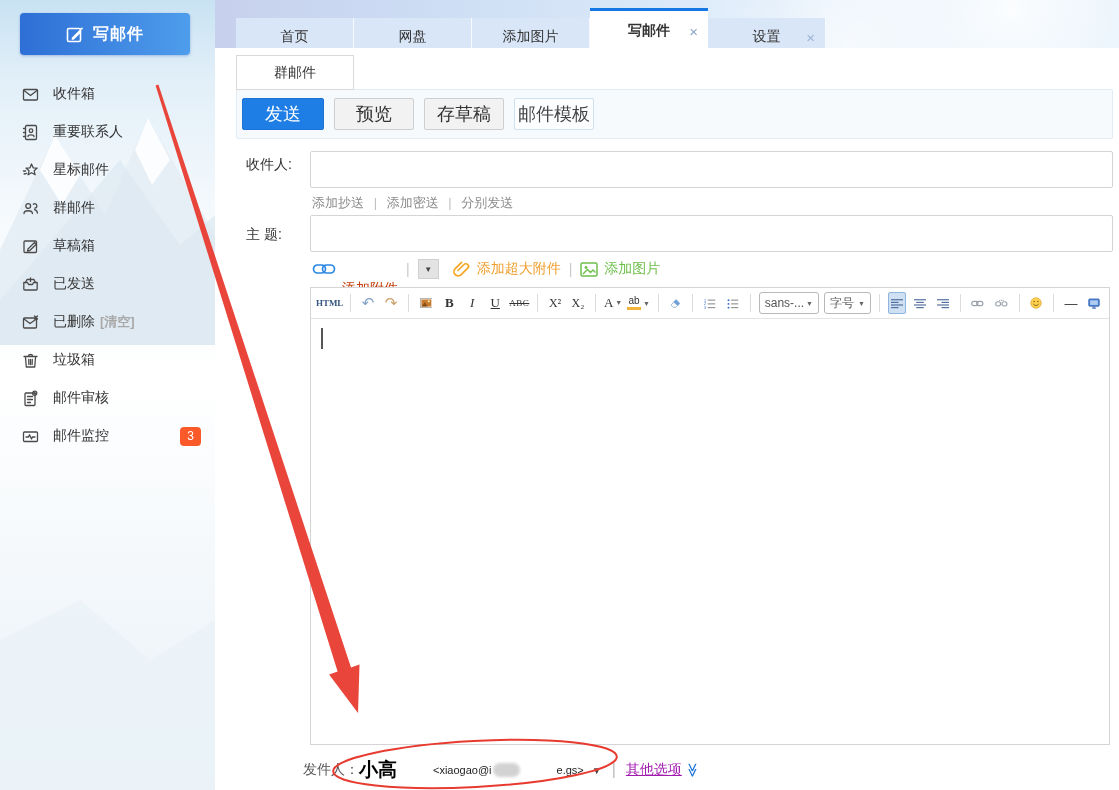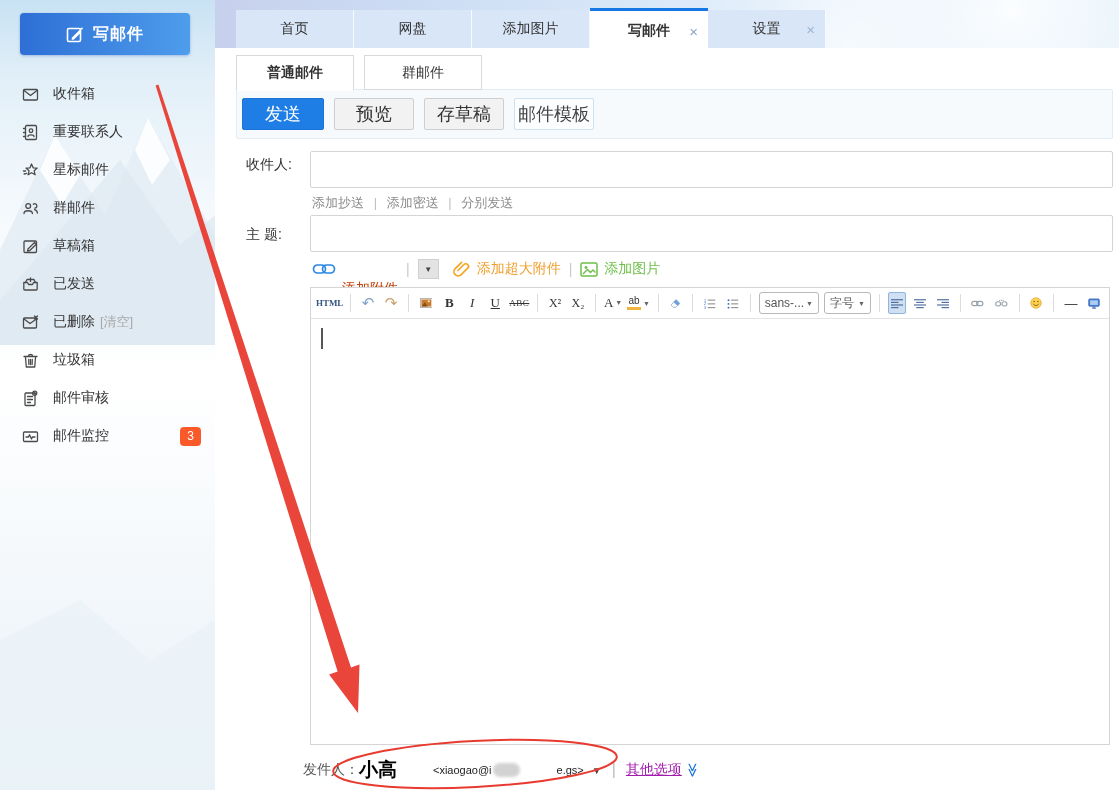--- a/index.html
+++ b/index.html
@@ -11,34 +11,34 @@
     background:linear-gradient(180deg,#c8e2f3 0%,#e2eff8 10%,#f6fafd 28%,#ffffff 48%,#f4f8fb 72%,#e9f1f8 100%);
     z-index:2; }
   .sidebar svg.bg { position:absolute; left:0; top:0; }
   .compose-btn { position:absolute; left:20px; top:13px; width:170px; height:42px;
     background:linear-gradient(90deg,#2e6fd6,#4e9dec); border-radius:4px; border:none;
     color:#fff; font-size:16px; font-weight:bold; letter-spacing:1px; cursor:pointer;
     display:flex; align-items:center; justify-content:center; gap:8px; box-shadow:0 1px 3px rgba(40,90,180,.35); }
   .nav { position:absolute; left:0; top:75px; width:215px; }
   .nav-item { height:38px; display:flex; align-items:center; padding-left:22px; font-size:14px; color:#333; cursor:pointer; }
   .nav-item .nicon { width:17px; height:17px; margin-right:14px; flex:0 0 17px; }
-  .nav-item .clear-link { color:#a9a9a9; margin-left:5px; font-size:13px; }
+  .nav-item .clear-link { color:#a9a9a9; margin-left:5px; font-size:13px;font-weight:bold; }
   .badge { margin-left:auto; margin-right:14px; background:#fa5a2a; color:#fff; font-size:12px;
     min-width:21px; height:19px; line-height:19px; text-align:center; border-radius:4px; padding:0 4px; }
   .nicon path, .nicon rect, .nicon circle, .nicon polyline, .nicon line, .nicon ellipse
     { fill:none; stroke:#4a4a4a; stroke-width:1.3; stroke-linecap:round; stroke-linejoin:round; }
 
   
   .banner { position:absolute; left:215px; top:0; width:904px; height:48px;
     background:
       radial-gradient(circle at 88% 20%, rgba(255,255,255,.9), rgba(255,255,255,0) 30%),
       radial-gradient(circle at 70% 90%, rgba(255,255,255,.7), rgba(255,255,255,0) 25%),
       linear-gradient(90deg,#c7d0ec 0%,#ccdcf3 22%,#ddebfa 55%,#d2e6f8 80%,#dcedfb 100%); }
   .tabs { position:absolute; left:21px; top:0; display:flex; height:48px; }
-  .tab { width:118px; margin-top:10px; height:38px; background:#d9e6f7; border-right:1px solid rgba(255,255,255,.75);
+  .tab { width:118px; margin-top:18px; height:38px; background:#d9e6f7; border-right:1px solid rgba(255,255,255,.75);
     display:flex; align-items:center; justify-content:center; font-size:14px; color:#333; cursor:pointer; position:relative; }
   .tab.active { margin-top:8px; height:42px; background:#fff; border-top:3px solid #1377e4; border-right:none;
     font-weight:bold; z-index:3; }
   .tab .close { position:absolute; right:10px; top:50%; transform:translateY(-50%); font-size:15px; color:#9db4d4; font-weight:normal; cursor:pointer; }
   .tab.active .close { color:#8aa6c9; }
 
   
   .content { position:absolute; left:215px; top:48px; width:904px; height:742px; background:#fff; }
   .subtabs { position:absolute; left:21px; top:7px; display:flex; gap:10px; z-index:2; }
   .subtab { width:118px; height:35px; background:#fff; border:1px solid #d9d9d9; display:flex; align-items:center;
@@ -239,23 +239,20 @@
       <div class="tab">
         <span>设置</span>
         <span class="close">×</span>
       </div>
     </div>
   </div>
 
   <div class="content">
 
     <div class="subtabs">
-      <div class="subtab active">
-          <span>普通邮件</span>
-        </div>
       <div class="subtab">
           <span>群邮件</span>
         </div>
     </div>
 
     <div class="action-bar">
       <button class="btn btn-send">发送</button>
       <button class="btn btn-gray">预览</button>
       <button class="btn btn-gray">存草稿</button>
       <button class="btn btn-tpl">邮件模板</button>

